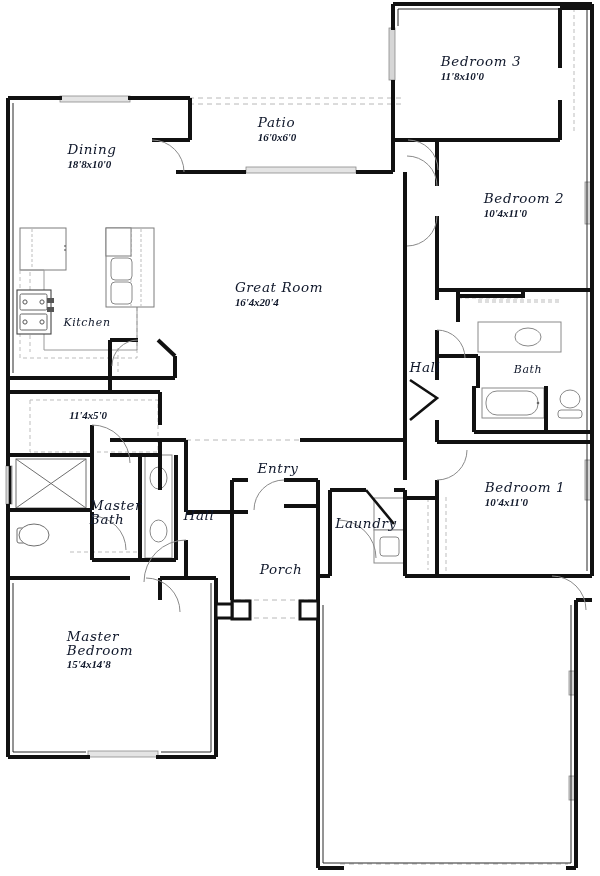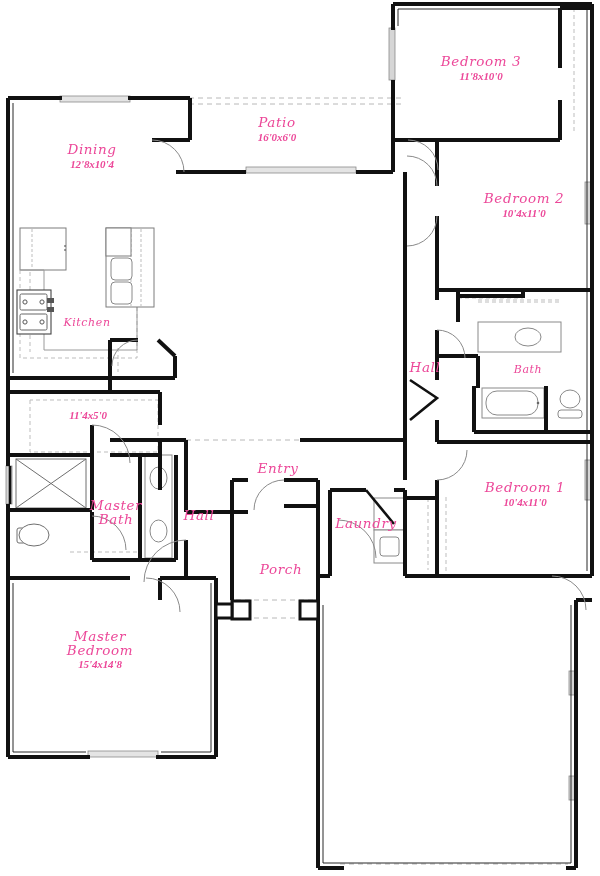--- a/index.html
+++ b/index.html
@@ -20,22 +20,21 @@
     position: absolute;
     left: 0;
     top: 0;
     width: 600px;
     height: 876px;
     display: block;
   }
   
   .room-label {
     position: absolute;
-    text-align: center;
-    color: #ec4899;
+    color: #0f172a;
     line-height: 1.12;
     white-space: nowrap;
     pointer-events: none;
     transform: translate(-50%, -50%);
   }
   .room-label .rl-name {
     display: block;
     font-family: "DejaVu Serif", serif;
     font-style: italic;
     font-size: 13.5px;
@@ -376,24 +375,28 @@
     <span class="rl-name">Bedroom 1</span>
     <span class="rl-dim">10'4x11'0</span>
   </div>
 
 
   <div class="room-label" style="left:277px; top:129px;">
     <span class="rl-name">Patio</span>
     <span class="rl-dim">16'0x6'0</span>
   </div>
 
+  <div class="room-label" style="left:279px; top:294px;">
+    <span class="rl-name">Great Room</span>
+    <span class="rl-dim">16'4x20'4</span>
+  </div>
 
   <div class="room-label" style="left:92px; top:156px;">
     <span class="rl-name">Dining</span>
-    <span class="rl-dim">12'8x10'4</span>
+    <span class="rl-dim">18'8x10'0</span>
   </div>
 
   <div class="room-label big" style="left:87px; top:323px;">
     <span class="rl-name">Kitchen</span>
   </div>
 
   <div class="room-label" style="left:88px; top:415px;">
     <span class="rl-dim">11'4x5'0</span>
   </div>
 

